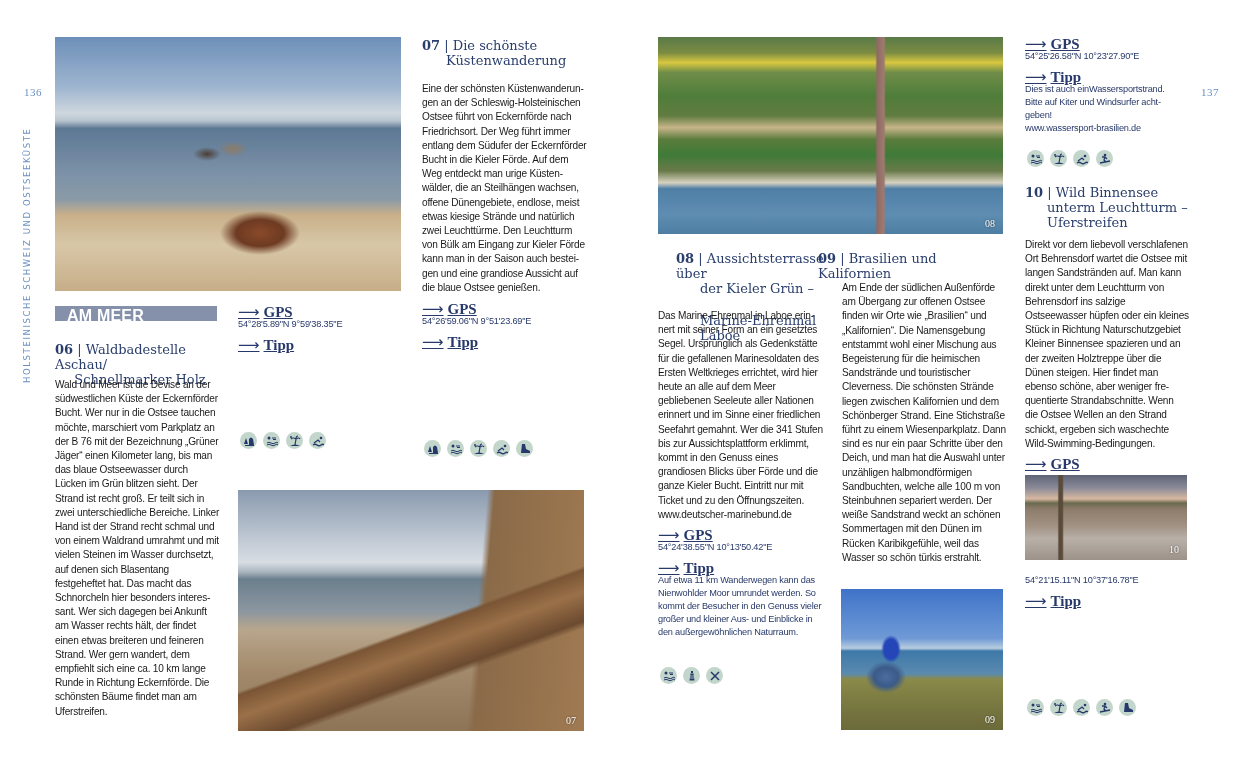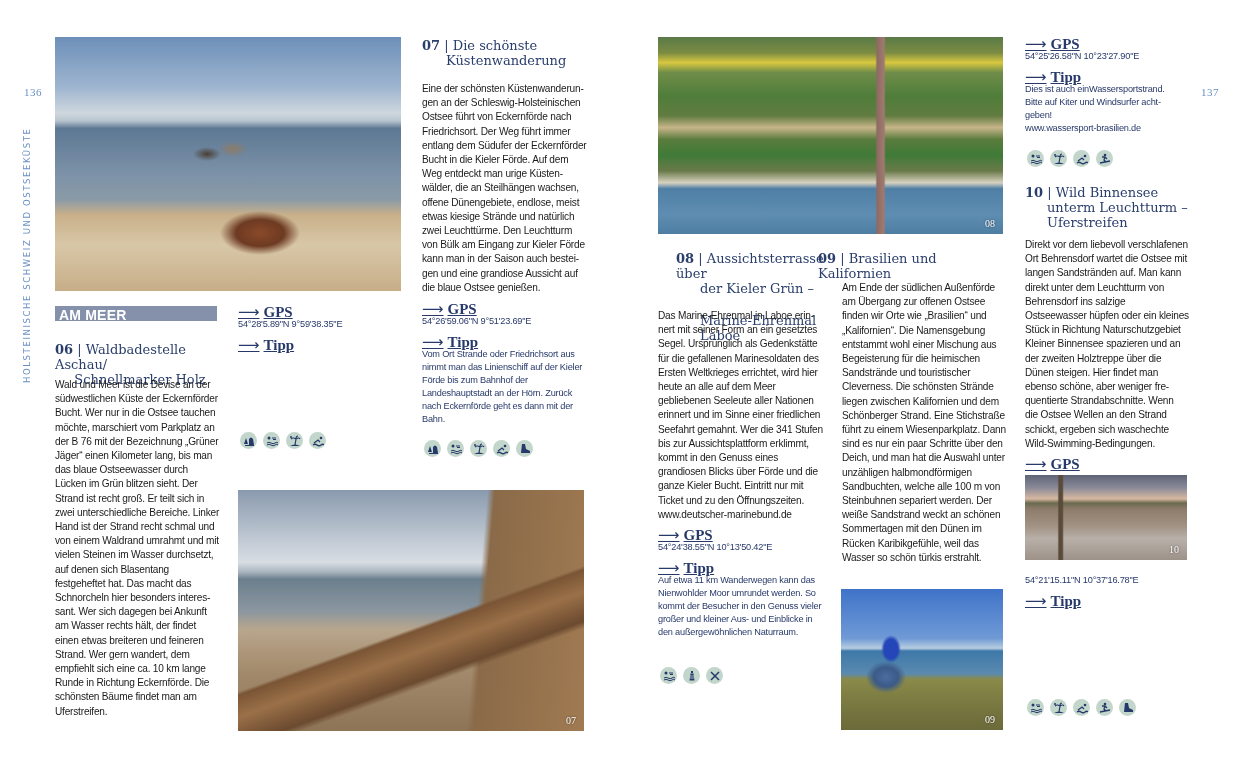--- a/index.html
+++ b/index.html
@@ -14,22 +14,22 @@
     transform: rotate(-90deg); transform-origin: 0 0;
     font-family: "DejaVu Sans", sans-serif; font-size: 8.5px; letter-spacing: 1.6px;
     color: #6a8fc4; white-space: nowrap;
   }
 
   .photo { position: absolute; overflow: hidden; }
   .photo-num { position: absolute; right: 8px; bottom: 5px; color: #fff; font-family: "Liberation Serif", serif; font-size: 10px; text-shadow: 0 0 2px rgba(0,0,0,0.6); }
 
   .section-bar {
     position: absolute; left: 55px; top: 306px; width: 162px; height: 15px;
-    background: #8591ab; color: #fff; font-size: 14px; font-weight: bold;
-    padding: 1px 0 0 4px; letter-spacing: 0.2px;
+    background: #8591ab; color: #fff; font-size: 16px; font-weight: bold;
+    padding: 1px 0 0 12px; letter-spacing: 0.2px;
   }
 
   .entry-title {
     position: absolute; font-family: "DejaVu Serif", "Liberation Serif", serif;
     color: #2a3e6c; font-size: 13px; line-height: 15px;
   }
   .entry-title .num { font-weight: bold; }
   .entry-title .indent { display: block; padding-left: 28px; }
   .entry-title .center { display: block; text-align: center; }
 
@@ -142,21 +142,20 @@
   <span><span class="num">07</span> | <span>Die schönste</span></span>
   <span class="indent" style="padding-left:24px;">Küstenwanderung</span>
 </div>
 <div class="body-text" style="left:422px; top:82px; width:166px;">Eine der schönsten Küstenwanderun­gen an der Schleswig-Holsteinischen Ostsee führt von Eckernförde nach Friedrichsort. Der Weg führt immer entlang dem Südufer der Eckern­förder Bucht in die Kieler Förde. Auf dem Weg entdeckt man urige Küsten­wälder, die an Steilhängen wachsen, offene Dünengebiete, endlose, meist etwas kiesige Strände und natürlich zwei Leuchttürme. Den Leuchtturm von Bülk am Eingang zur Kieler Förde kann man in der Saison auch bestei­gen und eine grandiose Aussicht auf die blaue Ostsee genießen.</div>
 
 <div class="info-block" style="left:422px; top:303px; width:170px;">
   <div class="info-label"><span class="arrow">⟶</span><span>GPS</span></div>
   <div class="info-value">54°26'59.06"N 9°51'23.69"E</div>
   <div class="info-gap"></div>
   <div class="info-label"><span class="arrow">⟶</span><span>Tipp</span></div>
-  <div class="info-value">Vom Ort Strande oder Friedrichsort aus nimmt man das Linienschiff auf der Kieler Förde bis zum Bahnhof der Landeshauptstadt an der Hörn. Zurück nach Eckernförde geht es dann mit der Bahn.</div>
 </div>
 <div class="icon-row" style="left:424px; top:440px;">
   <div class="icon">
       <svg>
         <use href="#i-forest"></use>
       </svg>
     </div>
   <div class="icon">
       <svg>
         <use href="#i-beach"></use>

